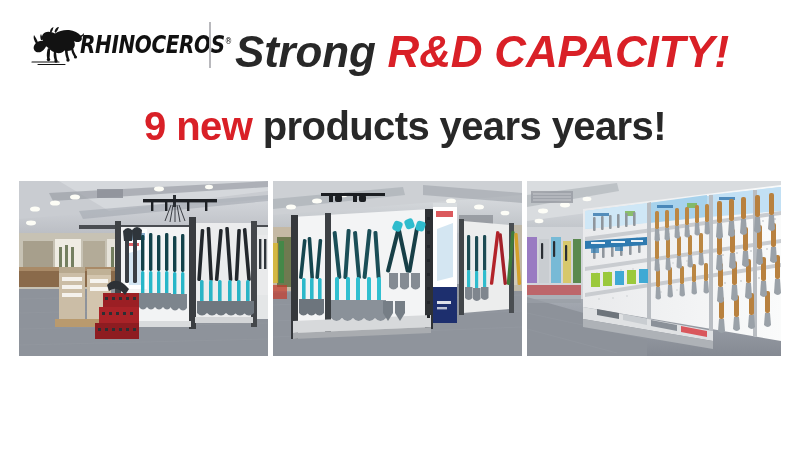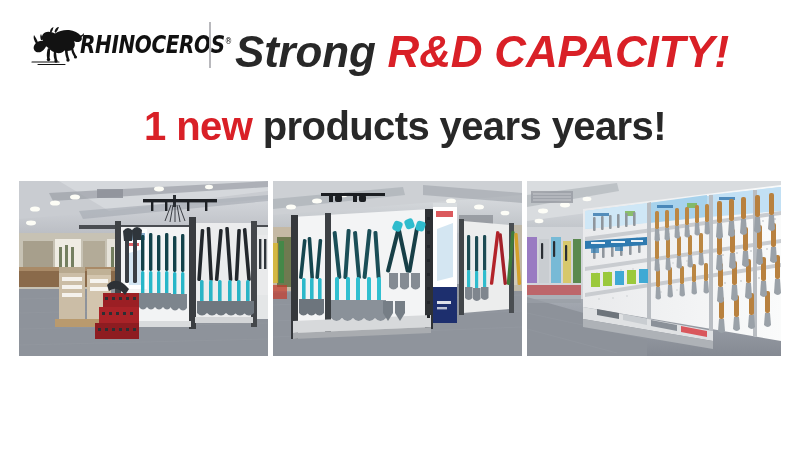--- a/index.html
+++ b/index.html
@@ -160,21 +160,21 @@
     </svg>
     <div id="logo-wordmark"><span>RHINOCEROS</span><span id="logo-registered">®</span></div>
   </div>
 
   <div id="header-divider"></div>
 
   <div id="header-tagline"><span class="txt-dark">Strong </span><span class="txt-red">R&amp;D CAPACITY!</span></div>
 
 </div>
 
-<div id="headline"><span class="txt-red">1 new</span><span class="txt-dark"> products years years!</span></div>
+<div id="headline"><span class="txt-red">9 new</span><span class="txt-dark"> products years years!</span></div>
 
 <div id="photo-strip">
 
   <div class="photo-panel" id="photo-panel-1">
     <svg class="photo-svg" viewBox="0 0 249 175" preserveAspectRatio="none">
       <defs>
         <linearGradient id="ceil1" x1="0" y1="0" x2="0" y2="1">
           <stop offset="0%" stop-color="#dfe2e6"></stop>
             <stop offset="100%" stop-color="#b9bcc2"></stop>
         </linearGradient>

